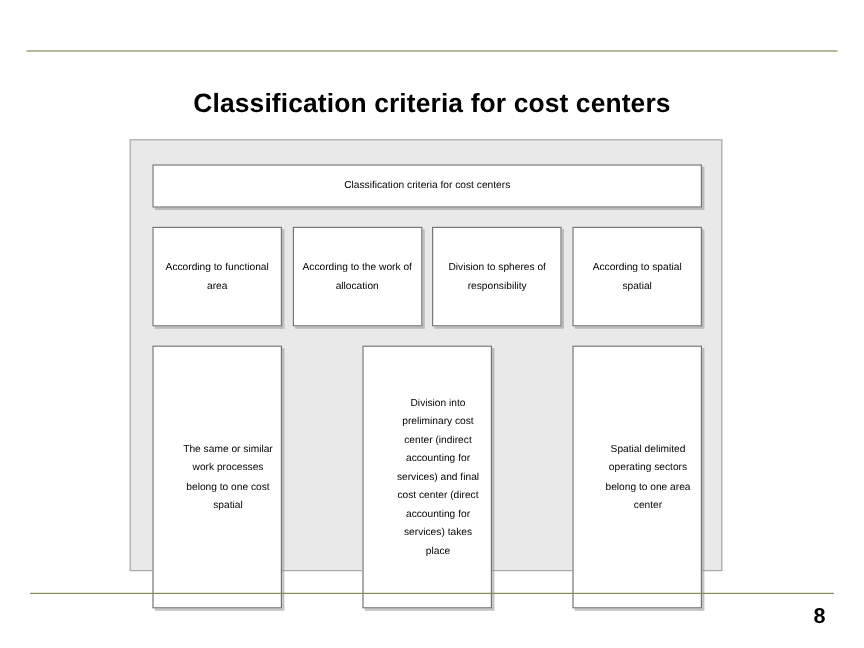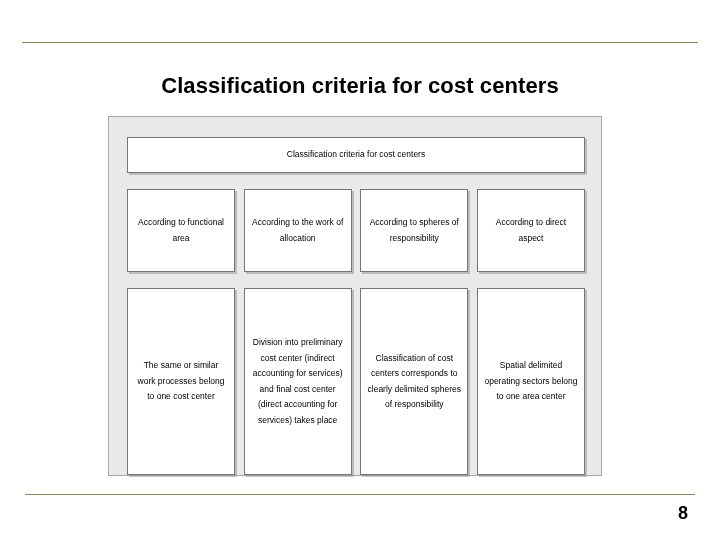--- a/index.html
+++ b/index.html
@@ -97,21 +97,21 @@
     display: flex;
     justify-content: space-between;
     width: 458px;
     margin: 0 auto;
   }
   .row-criteria { height: 83px; margin-bottom: 16px; }
   .row-detail   { height: 175px; }
 
   .row .node { width: 108px; }
   .row-criteria .node { height: 83px; }
-  .row-detail .node   { height: 187px; }
+  .row-detail .node   { height: 219px; padding-left: 18px; }
 </style>
 </head>
 <body>
 
 <div class="rule rule-top"></div>
 
 <div class="slide-title">Classification criteria for cost centers</div>
 
 <div class="diagram">
 
@@ -120,36 +120,33 @@
   </div>
 
   <div class="row row-criteria">
     <div class="node">
       <span class="node-text">According to functional area</span>
     </div>
     <div class="node">
       <span class="node-text">According to the work of allocation</span>
     </div>
     <div class="node">
-      <span class="node-text">According to spheres of responsibility</span>
+      <span class="node-text">Division to spheres of responsibility</span>
     </div>
     <div class="node">
-      <span class="node-text">According to direct aspect</span>
+      <span class="node-text">According to spatial spatial</span>
     </div>
   </div>
 
   <div class="row row-detail">
     <div class="node">
-      <span class="node-text">The same or similar work processes belong to one cost center</span>
+      <span class="node-text">The same or similar work processes belong to one cost spatial</span>
     </div>
     <div class="node">
       <span class="node-text">Division into preliminary cost center (indirect accounting for services) and final cost center (direct accounting for services) takes place</span>
-    </div>
-    <div class="node">
-      <span class="node-text">Classification of cost centers corresponds to clearly delimited spheres of responsibility</span>
     </div>
     <div class="node">
       <span class="node-text">Spatial delimited operating sectors belong to one area center</span>
     </div>
   </div>
 
 </div>
 
 <div class="rule rule-bottom"></div>
 

